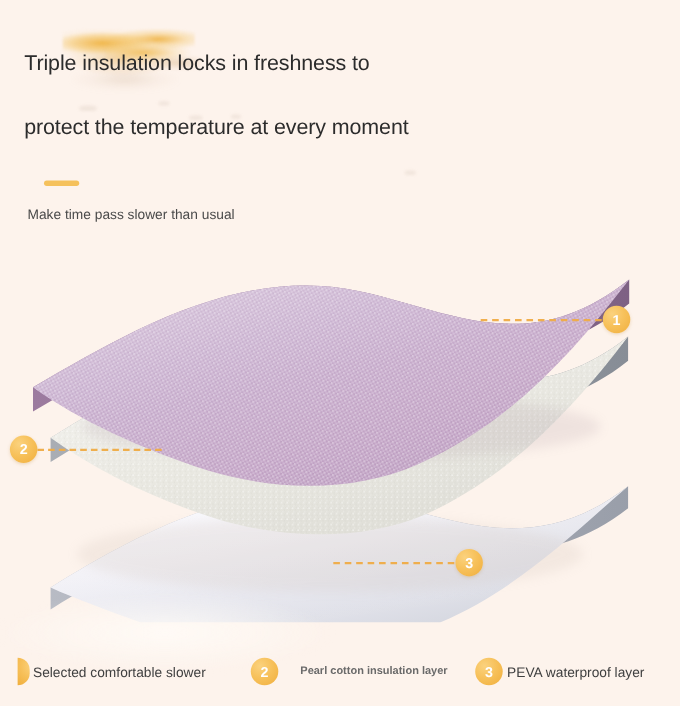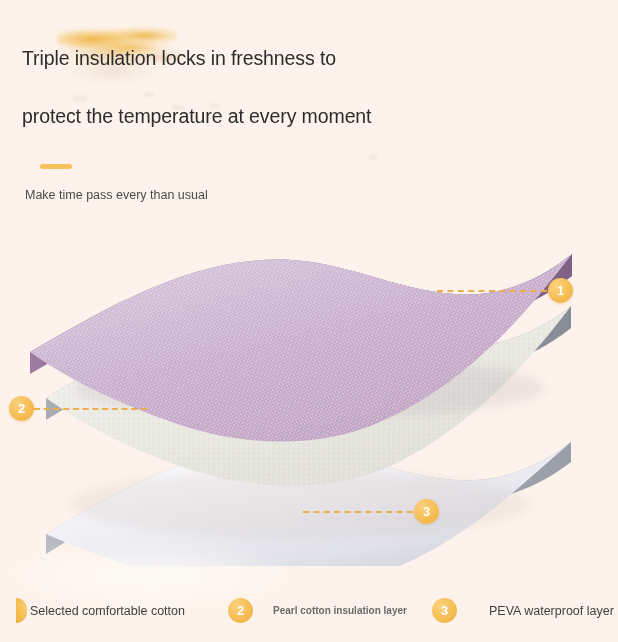--- a/index.html
+++ b/index.html
@@ -185,21 +185,21 @@
     left: 2px; top: 0;
     width: 9px; height: 25px;
   }
   .legend-text {
     color: #4c4c4c;
     font-size: 12.5px;
     white-space: nowrap;
   }
   .li1 .legend-text { margin-left: 3px; font-size: 12.5px; color: #3f3f3f; }
   .li2 .legend-text { margin-left: 20px; font-size: 10px; color: #6a6a6a; font-weight: bold; }
-  .li3 .legend-text { margin-left: 32px; font-size: 12.5px; color: #3f3f3f; }
+  .li3 .legend-text { margin-left: 4px; font-size: 12.5px; color: #3f3f3f; }
 
   .haze {
     position: absolute;
     pointer-events: none;
     background: radial-gradient(ellipse at center, rgba(255,252,248,0.85) 0%, rgba(255,252,248,0) 72%);
     filter: blur(4px);
   }
 </style>
 </head>
 <body>
@@ -216,21 +216,21 @@
     <div class="smudge" style="left:172px; top:105px; width:12px; height:4px;"></div>
     <div class="smudge" style="left:210px; top:104px; width:9px;  height:4px;"></div>
     <div class="smudge" style="left:368px; top:155px; width:10px; height:4px;"></div>
 
     <div class="title-line l1">Triple insulation locks in freshness to</div>
 
     <div class="title-line l2">protect the temperature at every moment</div>
 
     <div class="accent-dash"></div>
 
-    <div class="subtitle">Make time pass every than usual</div>
+    <div class="subtitle">Make time pass slower than usual</div>
   </div>
 
   <div class="diagram">
     <svg width="618" height="330" viewBox="0 0 618 330" xmlns="http://www.w3.org/2000/svg">
       <defs>
 
         <linearGradient id="gPurpleTop" x1="0" y1="0" x2="0.85" y2="1">
           <stop offset="0%" stop-color="#d2bcd6"></stop>
           <stop offset="35%" stop-color="#c9afd0"></stop>
           <stop offset="70%" stop-color="#c6a7c9"></stop>
@@ -340,21 +340,21 @@
   <div class="leader ld3"></div>
 
   <div class="marker m1">1</div>
   <div class="marker m2">2</div>
   <div class="marker m3">3</div>
 
   <div class="legend">
 
     <div class="legend-item li1">
       <div class="legend-badge">1</div>
-      <div class="legend-text">Selected comfortable cotton</div>
+      <div class="legend-text">Selected comfortable slower</div>
     </div>
 
     <div class="legend-item li2">
       <div class="legend-badge">2</div>
       <div class="legend-text">Pearl cotton insulation layer</div>
     </div>
 
     <div class="legend-item li3">
       <div class="legend-badge">3</div>
       <div class="legend-text">PEVA waterproof layer</div>

